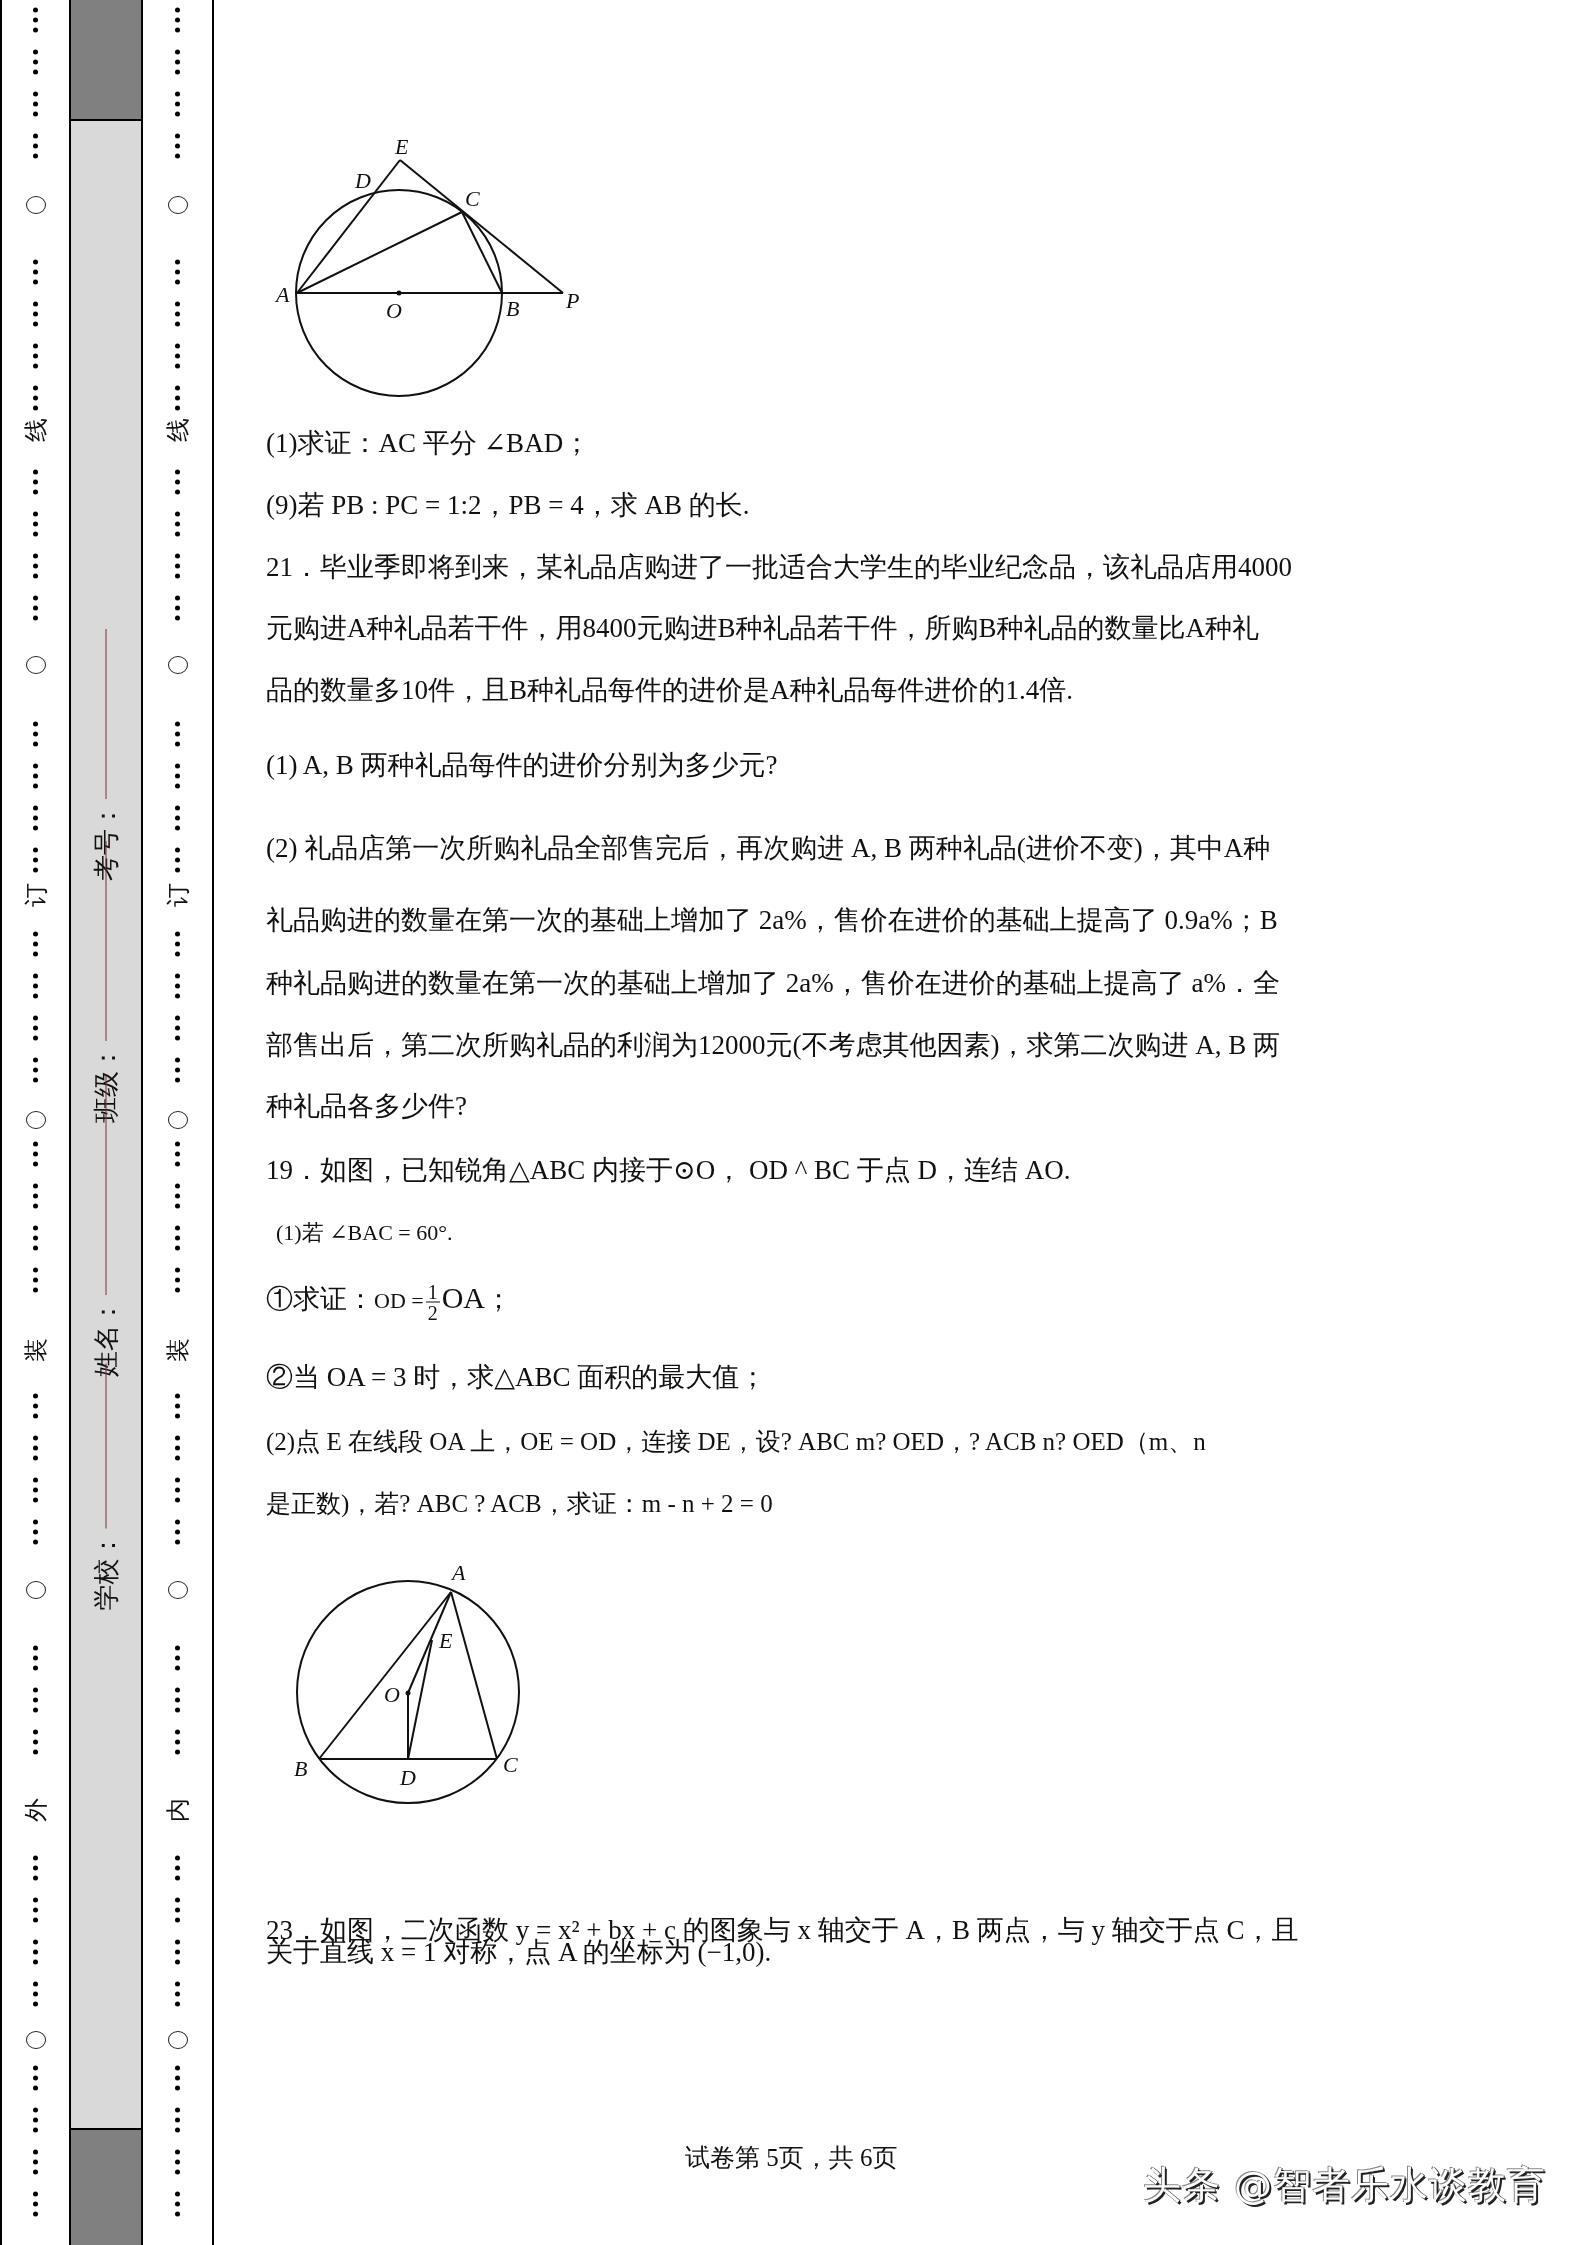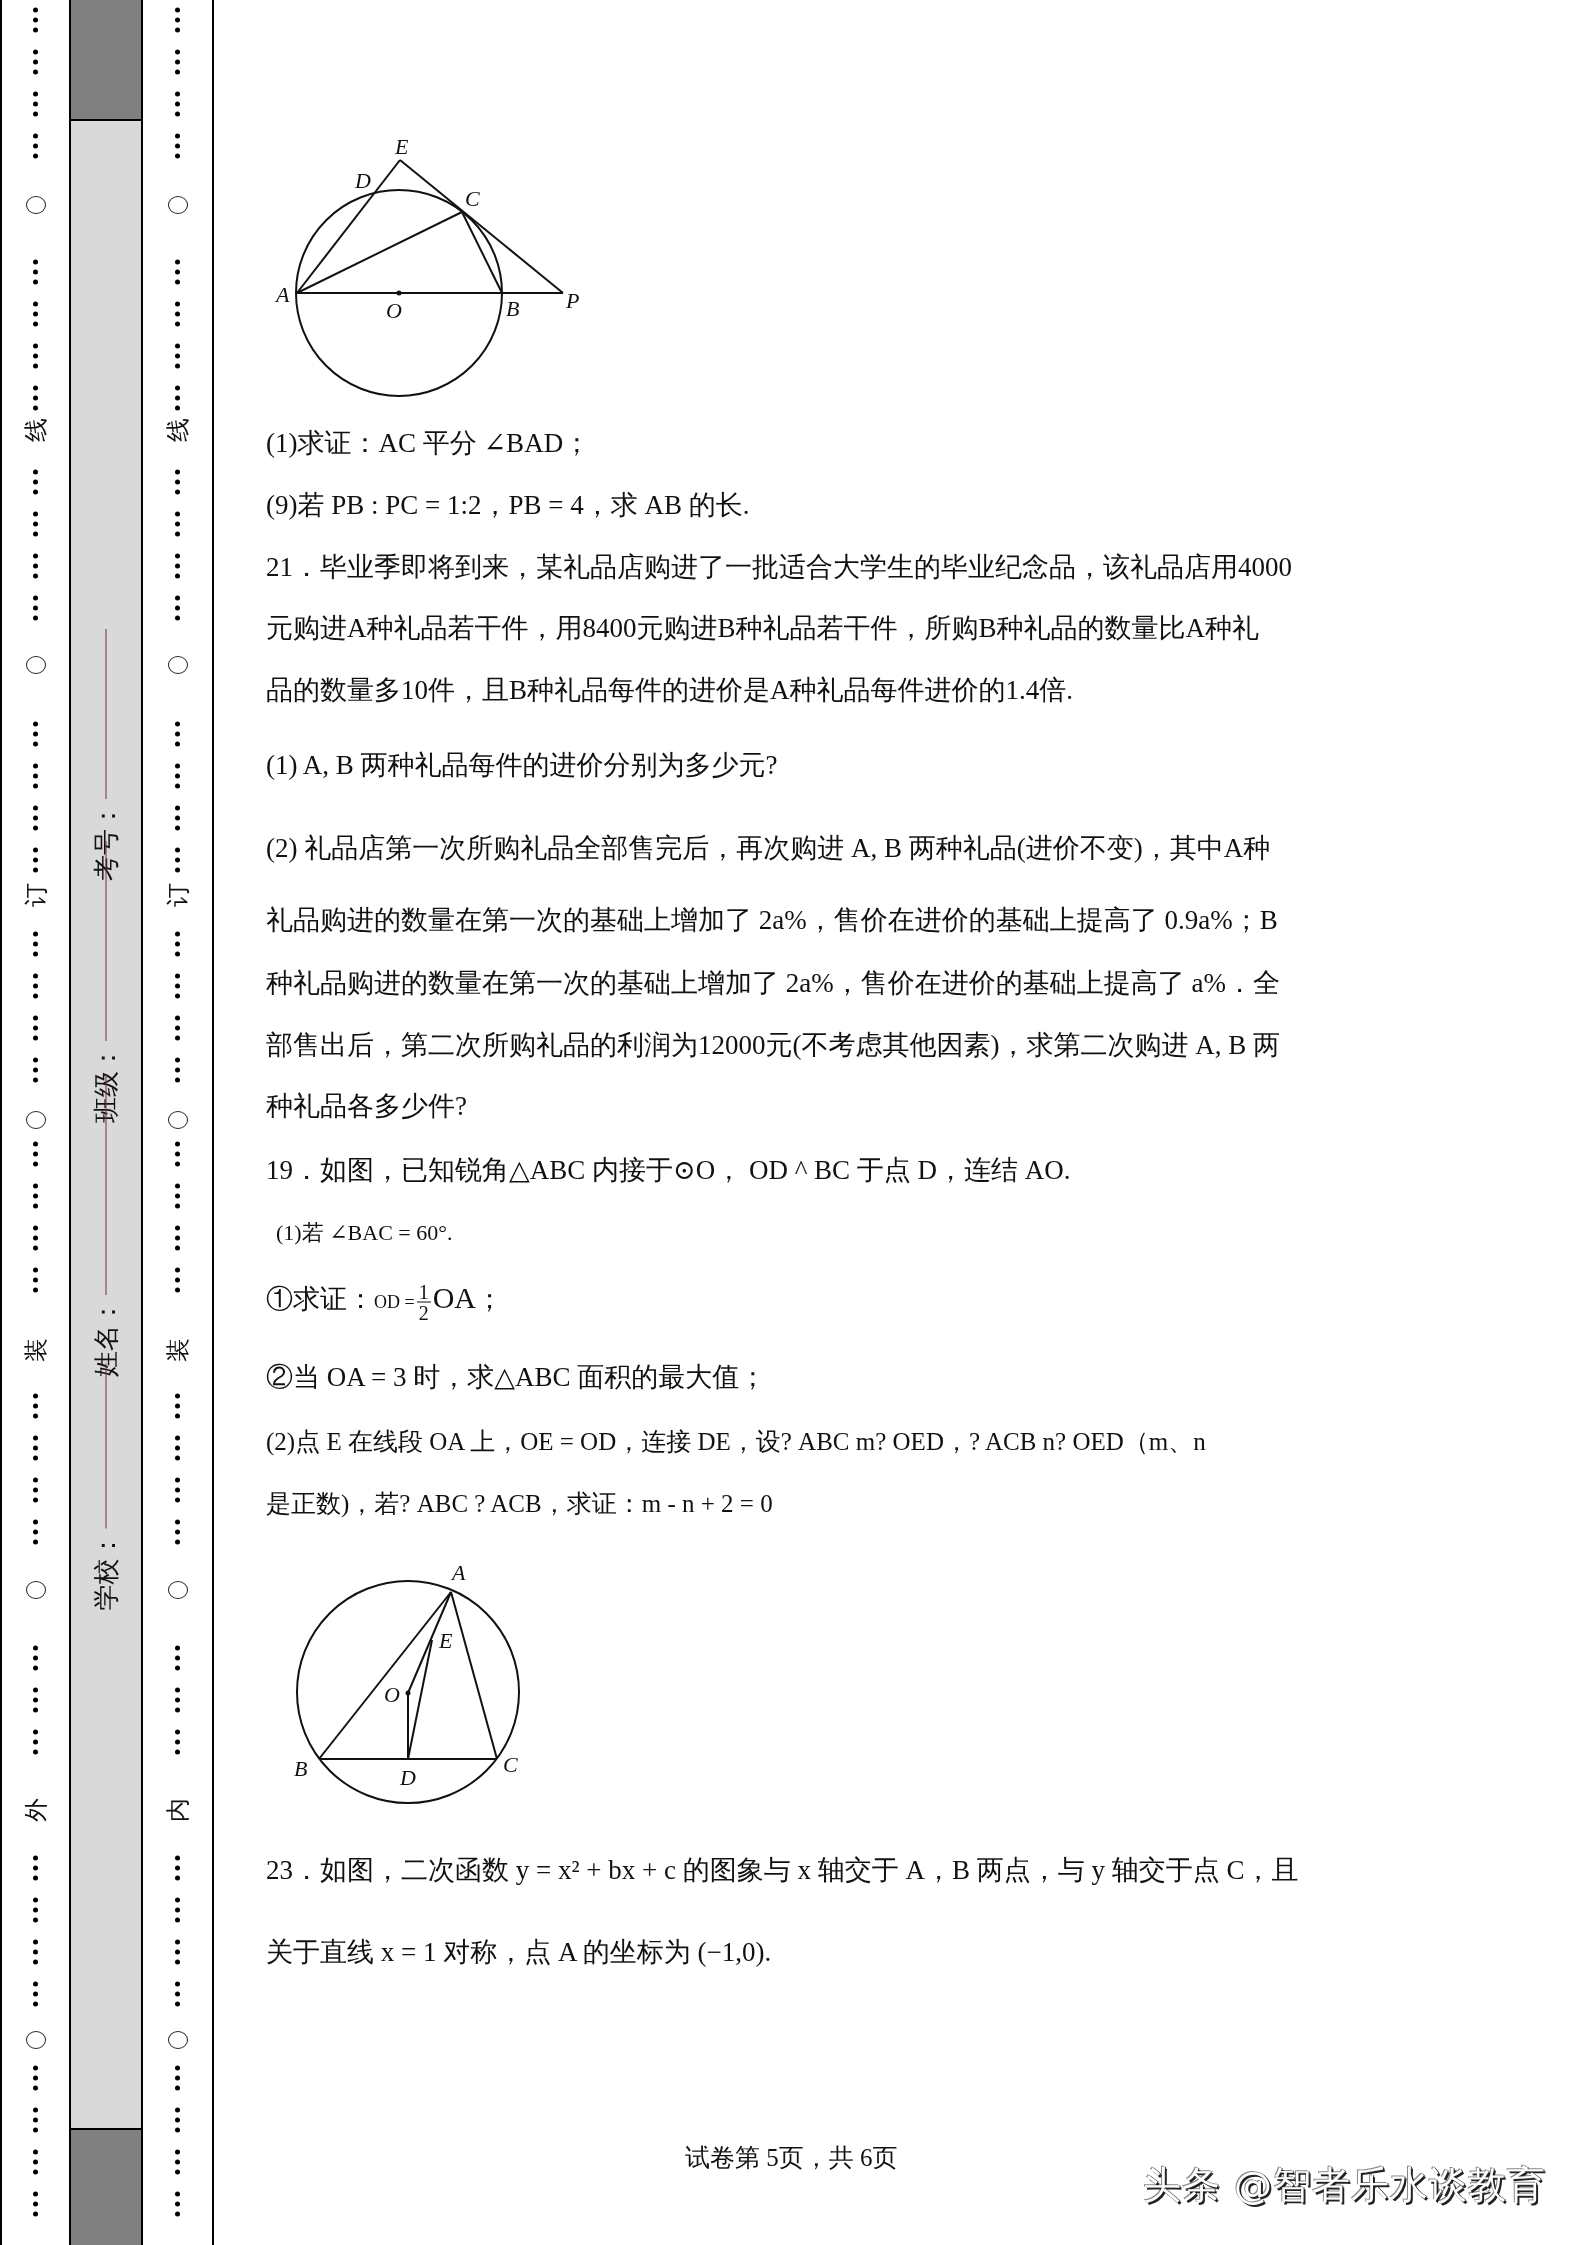--- a/index.html
+++ b/index.html
@@ -508,30 +508,30 @@
   <div class="line-txt" style="top:765px">(1) A, B 两种礼品每件的进价分别为多少元?</div>
   <div class="line-txt" style="top:848px">(2) 礼品店第一次所购礼品全部售完后，再次购进 A, B 两种礼品(进价不变)，其中A种</div>
   <div class="line-txt" style="top:920px">礼品购进的数量在第一次的基础上增加了 2a%，售价在进价的基础上提高了 0.9a%；B</div>
   <div class="line-txt" style="top:983px">种礼品购进的数量在第一次的基础上增加了 2a%，售价在进价的基础上提高了 a%．全</div>
   <div class="line-txt" style="top:1045px">部售出后，第二次所购礼品的利润为12000元(不考虑其他因素)，求第二次购进 A, B 两</div>
   <div class="line-txt" style="top:1106px">种礼品各多少件?</div>
 
   <div class="line-txt" style="top:1170px">19．如图，已知锐角△ABC 内接于⊙O，  OD ^ BC 于点 D，连结 AO.</div>
   <div class="line-txt" style="top:1233px;font-size:22px;left:10px">(1)若 ∠BAC = 60°.</div>
   <div class="line-txt" style="top:1302px">
-    <span>①求证：</span><span class="m" style="font-size:18px">OD =</span><span class="frac">
+    <span>①求证：</span><span class="m" style="font-size:22px">OD =</span><span class="frac">
         <span class="num">1</span>
         <span>2</span>
       </span><span class="m" style="font-size:30px">OA</span><span>；</span>
   </div>
   <div class="line-txt" style="top:1377px">②当 OA = 3 时，求△ABC 面积的最大值；</div>
   <div class="line-txt" style="top:1441px;font-size:25px">(2)点 E 在线段 OA 上，OE = OD，连接 DE，设? ABC   m? OED，? ACB   n? OED（m、n</div>
   <div class="line-txt" style="top:1503px;font-size:25px">是正数)，若? ABC   ? ACB，求证：m - n + 2 = 0</div>
 
-  <div class="line-txt" style="top:1870px">23．如图，二次函数 y = x² + bx + c 的图象与 x 轴交于 A，B 两点，与 y 轴交于点 C，且</div>
+  <div class="line-txt" style="top:1930px">23．如图，二次函数 y = x² + bx + c 的图象与 x 轴交于 A，B 两点，与 y 轴交于点 C，且</div>
   <div class="line-txt" style="top:1952px">关于直线 x = 1 对称，点 A 的坐标为 (−1,0).</div>
 </div>
 
 <svg style="position:absolute;left:280px;top:1550px" width="260" height="270" viewBox="280 1550 260 270">
   <circle cx="408" cy="1692" r="111" fill="none" stroke="#111" stroke-width="2"></circle>
   <line x1="451" y1="1592" x2="319" y2="1759" stroke="#111" stroke-width="2"></line>
   <line x1="451" y1="1592" x2="497" y2="1759" stroke="#111" stroke-width="2"></line>
   <line x1="319" y1="1759" x2="497" y2="1759" stroke="#111" stroke-width="2"></line>
   <line x1="451" y1="1592" x2="408" y2="1693" stroke="#111" stroke-width="2"></line>
   <line x1="408" y1="1693" x2="408" y2="1759" stroke="#111" stroke-width="2"></line>

